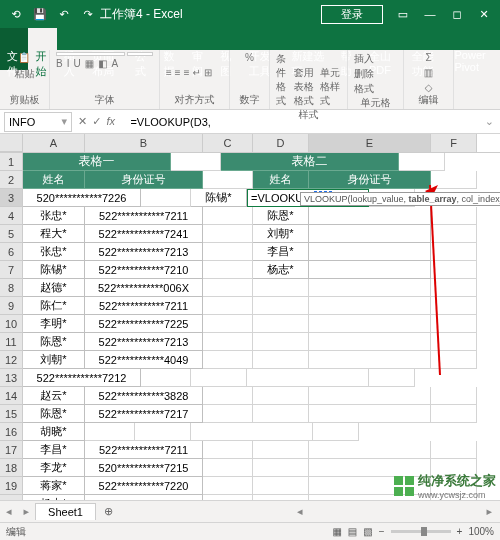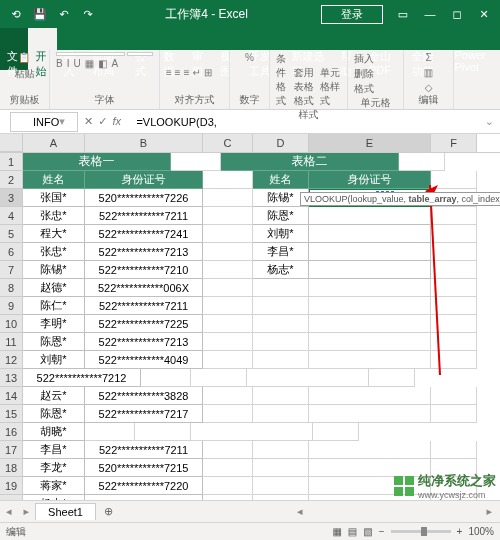--- a/index.html
+++ b/index.html
@@ -1,34 +1,34 @@
 <!DOCTYPE html>
 <html><head>
 <meta charset="utf-8">
 <style>
 *{box-sizing:border-box;margin:0;padding:0;font-family:"Microsoft YaHei",SimSun,Arial,sans-serif}
 body{width:500px;height:540px;background:#fff;overflow:hidden;font-size:11px;position:relative}
 .titlebar{background:#0e7341;height:28px;display:flex;align-items:center;color:#fff;padding:0 4px}
-.titlebar .doc{flex:1;text-align:center;font-size:12px}
+.titlebar .doc{flex:1;text-align:left;font-size:12px}
 .titlebar .tb-right{display:flex;gap:3px;align-items:center}
 .titlebar .tbtn{width:24px;height:20px;display:flex;align-items:center;justify-content:center;font-size:11px;color:#fff}
 .titlebar .login{border:1px solid #fff;padding:1px 19px;font-size:11px;margin:0 8px}
 .tabs{background:#0e7341;height:22px;display:flex;color:#fff;font-size:11px}
 .tabs .tab{padding:21px 7px;border-right:0}
 .tabs .tab.active{background:#f3f2f1;color:#0e7341}
 .tabs .tab.file{background:#0b5d33}
 .ribbon{background:#f3f2f1;border-bottom:1px solid #d4d4d4;height:60px;display:flex;font-size:10px}
 .ribbon .grp{border-right:1px solid #e0e0e0;padding:2px 6px;display:flex;flex-direction:column;justify-content:space-between}
 .ribbon .grp .body{flex:1;display:flex;gap:4px;align-items:center;color:#666}
 .ribbon .grp .lbl{text-align:center;color:#666;font-size:10px}
 .ribbon .drop{border:1px solid #ccc;background:#fff;padding:1px 3px;font-size:10px;color:#666}
 .ribbon .bigbtn{display:flex;flex-direction:column;align-items:center;gap:1px;font-size:10px;color:#444}
 .ico{display:inline-block}
 .fbar{height:24px;display:flex;align-items:center;border-bottom:1px solid #d4d4d4;background:#fff}
-.fbar .namebox{width:68px;border:1px solid #ccc;height:20px;padding:0 22px;font-size:11px;display:flex;align-items:center;margin-left:10px}
+.fbar .namebox{width:68px;border:1px solid #ccc;height:20px;padding:0 4px;font-size:11px;display:flex;align-items:center;margin-left:4px}
 .fbar .fx{width:14px;color:#777;font-style:italic}
 .fbar .fxin{flex:1;height:20px;font-size:11px;padding:0 4px;display:flex;align-items:center}
 .fbar .btns{display:flex;gap:5px;padding:0 6px;color:#777}
 .sheet{display:flex}
 .sheet .hdrrow{display:flex;border-bottom:1px solid #ccc}
 .colh{background:#e6e6e6;border-right:1px solid #ccc;text-align:center;color:#444;height:18px;font-size:11px;display:flex;align-items:center;justify-content:center}
 .rowh{background:#e6e6e6;border-right:1px solid #ccc;border-bottom:1px solid #ccc;text-align:center;color:#444;width:23px;font-size:11px;display:flex;align-items:center;justify-content:center}
 .corner{width:23px;height:18px;background:#e6e6e6;border-right:1px solid #ccc;border-bottom:1px solid #ccc}
 .grid{position:relative}
 .row{display:flex;height:18px}
@@ -196,21 +196,20 @@
         <div class="rowh">2</div>
         <div class="cell thdr cA">姓名</div>
         <div class="cell thdr cB">身份证号</div>
         <div class="cell cC"></div>
         <div class="cell thdr cD">姓名</div>
         <div class="cell thdr cE">身份证号</div>
         <div class="cell cF"></div>
       </div>
       <div class="row">
         <div class="rowh sel">3</div>
-        <div class="cell tcell cA">张国*</div>
         <div class="cell tcell cB">520***********7226</div>
         <div class="cell cC"></div>
         <div class="cell tcell cD">陈锡*</div>
         <div class="cell tcell cE active-cell" style="justify-content: flex-start;">=VLOOKUP(<span style="color:#1f6feb;border:1px dashed #1f6feb;padding:0 1px">D3</span>,)</div>
         <div class="cell cF"></div>
       </div>
       <div class="row">
         <div class="rowh">4</div>
         <div class="cell tcell cA">张忠*</div>
         <div class="cell tcell cB">522***********7211</div>

